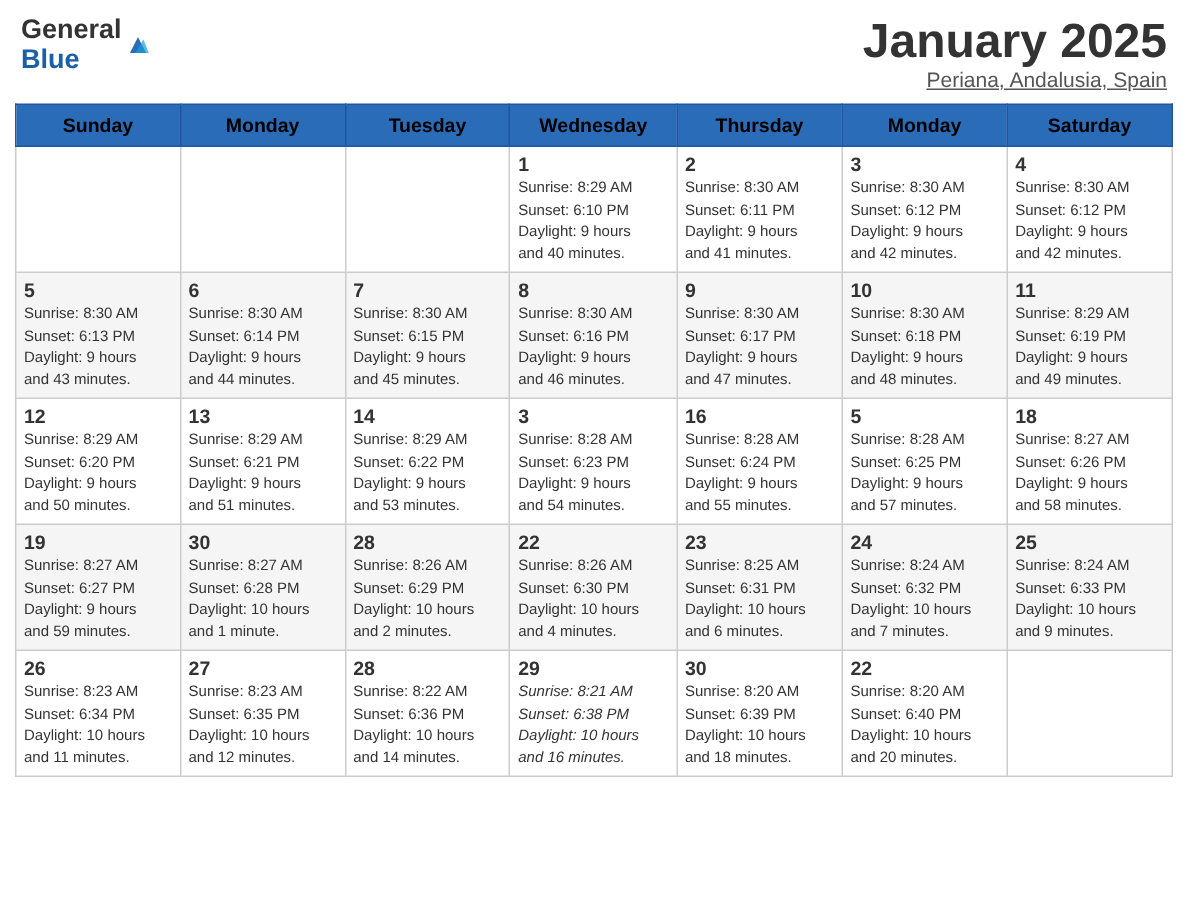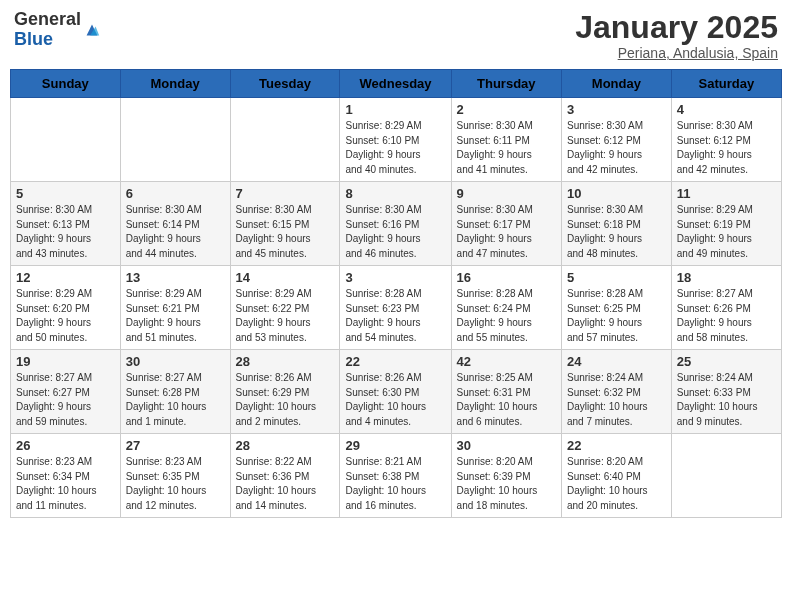--- a/index.html
+++ b/index.html
@@ -285,21 +285,21 @@
 and 2 minutes.</div>
         </td>
         <td>
           <div class="day-number">22</div>
           <div class="day-info" style="white-space: pre-line;">Sunrise: 8:26 AM
 Sunset: 6:30 PM
 Daylight: 10 hours
 and 4 minutes.</div>
         </td>
         <td>
-          <div class="day-number">42</div>
+          <div class="day-number">23</div>
           <div class="day-info" style="white-space: pre-line;">Sunrise: 8:25 AM
 Sunset: 6:31 PM
 Daylight: 10 hours
 and 6 minutes.</div>
         </td>
         <td>
           <div class="day-number">24</div>
           <div class="day-info" style="white-space: pre-line;">Sunrise: 8:24 AM
 Sunset: 6:32 PM
 Daylight: 10 hours
@@ -330,21 +330,21 @@
         </td>
         <td>
           <div class="day-number">28</div>
           <div class="day-info" style="white-space: pre-line;">Sunrise: 8:22 AM
 Sunset: 6:36 PM
 Daylight: 10 hours
 and 14 minutes.</div>
         </td>
         <td>
           <div class="day-number">29</div>
-          <div class="day-info" style="white-space: pre-line;">Sunrise: 8:21 AM
+          <div class="day-info" style="white-space: pre-line; font-style: italic;">Sunrise: 8:21 AM
 Sunset: 6:38 PM
 Daylight: 10 hours
 and 16 minutes.</div>
         </td>
         <td>
           <div class="day-number">30</div>
           <div class="day-info" style="white-space: pre-line;">Sunrise: 8:20 AM
 Sunset: 6:39 PM
 Daylight: 10 hours
 and 18 minutes.</div>

